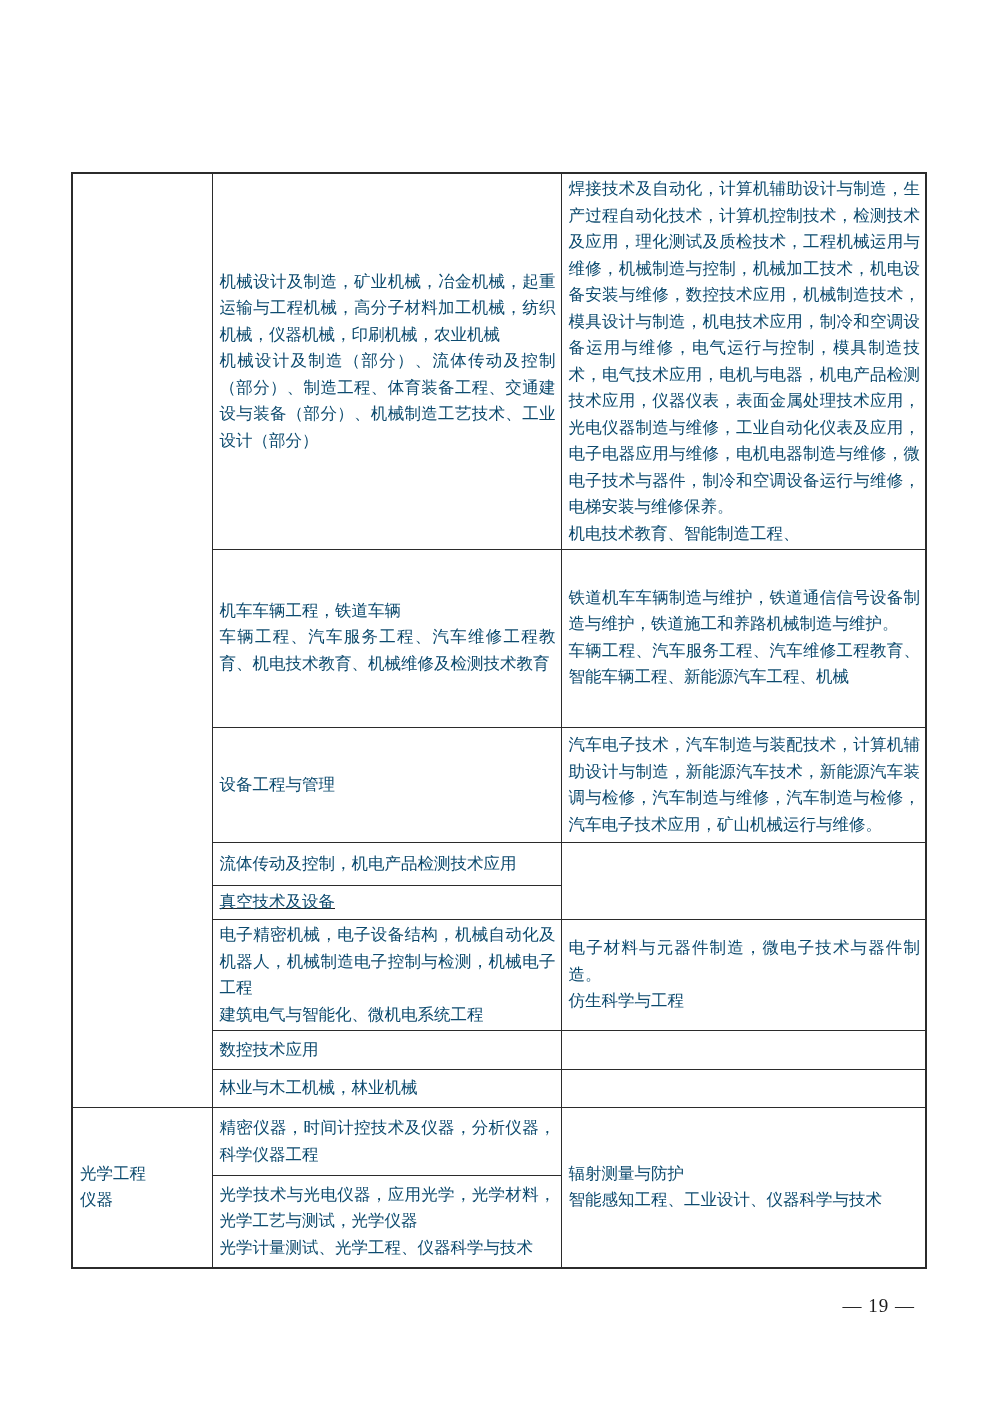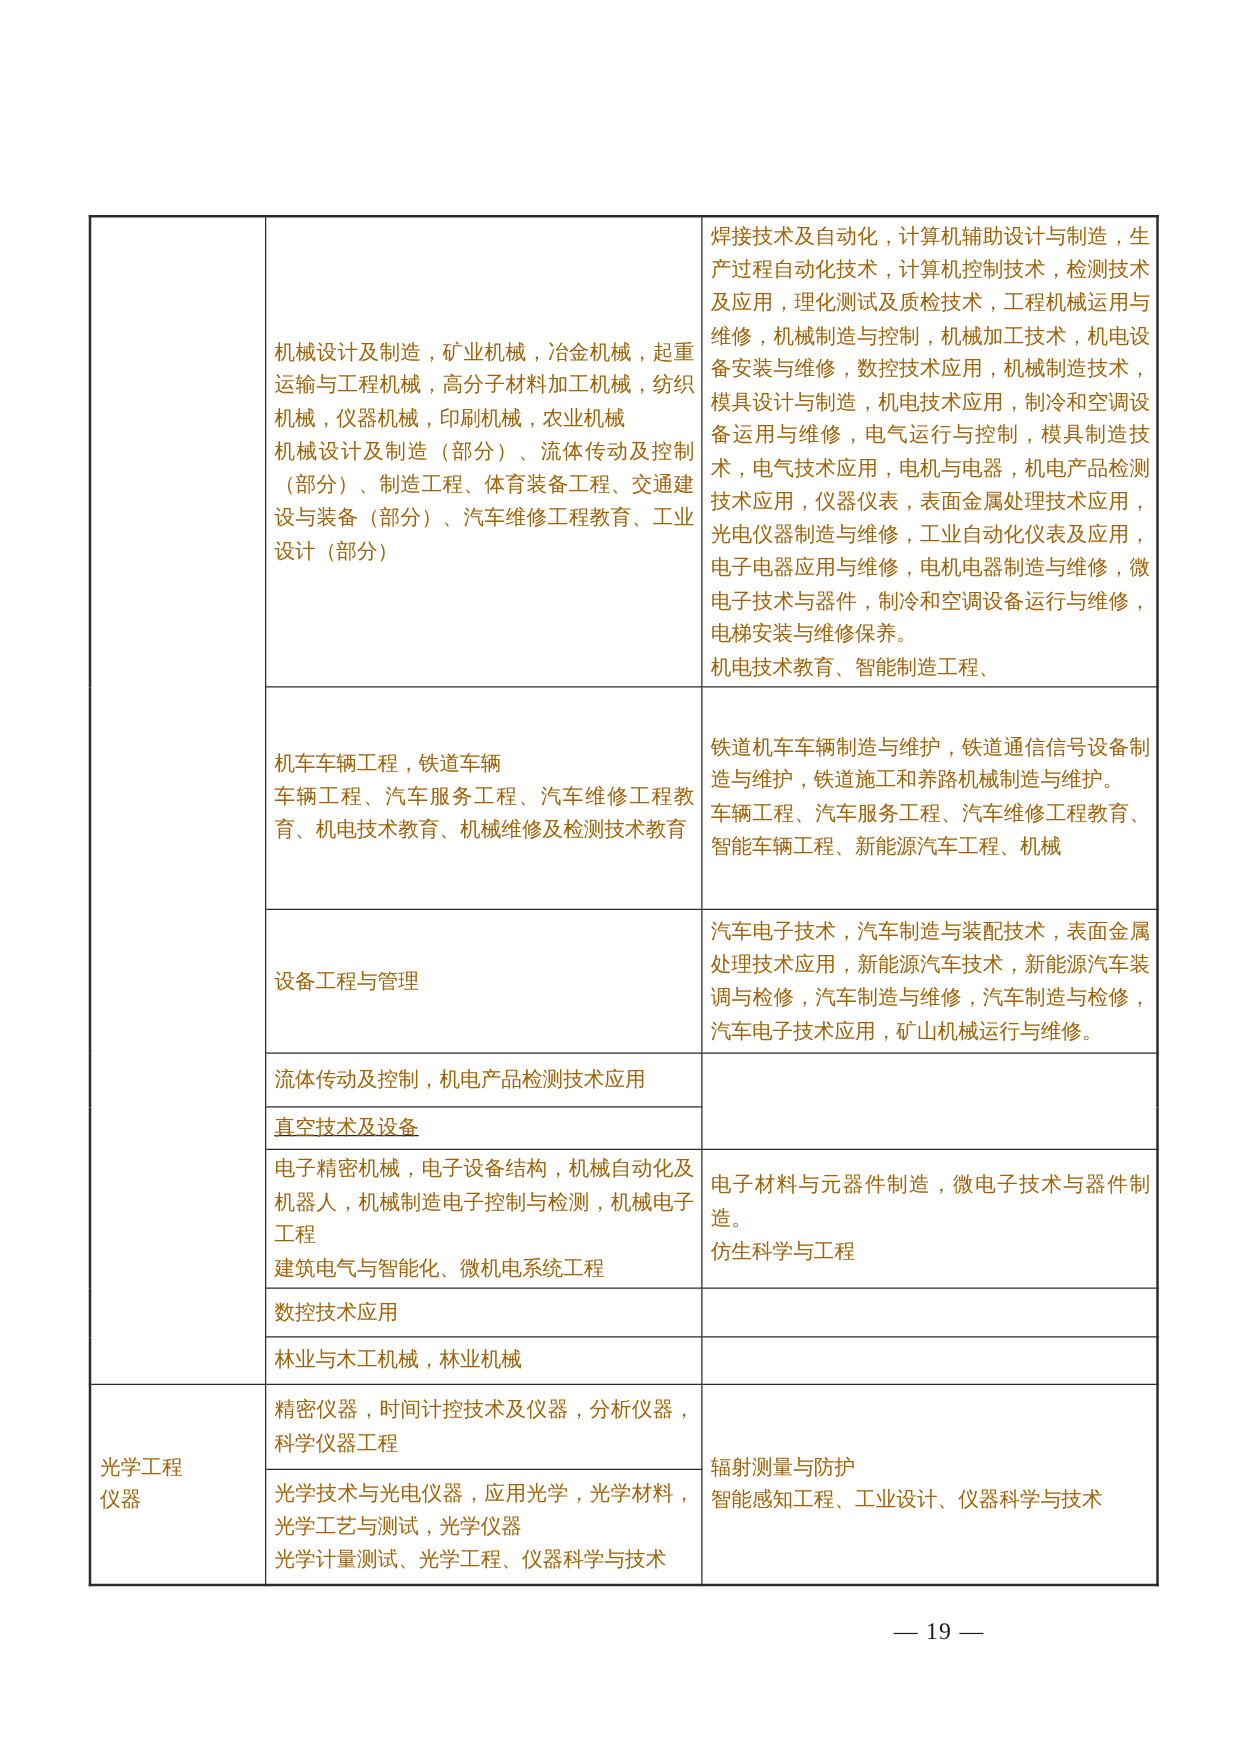--- a/index.html
+++ b/index.html
@@ -30,21 +30,21 @@
   table.grid { border-width: 2px; }
   table.grid td {
     font-size: 16.5px;
     line-height: 26.5px;
     padding: 2px 5px 2px 7px;
     vertical-align: middle;
     text-align: justify;
     white-space: pre-wrap;
     word-break: break-all;
     overflow: hidden;
-    color: #a16207;
+    color: #0c4a6e;
   }
   col.c1 { width: 140px; }
   col.c2 { width: 349px; }
   col.c3 { width: 365px; }
   td.cat {
     text-align: center;
     padding: 2px 4px;
   }
   tr.r1  { height: 368px; }
   tr.r2  { height: 178px; font-family: Liberation Mono, monospace; }
@@ -54,54 +54,54 @@
   tr.r6  { height: 103px; }
   tr.r7  { height: 39px; }
   tr.r8  { height: 38px; }
   tr.r9  { height: 68px; }
   tr.r10 { height: 92px; }
   .pageno {
     position: absolute;
     left: 715px;
     top: 1295px;
     width: 200px;
-    text-align: left;
+    text-align: right;
     font-size: 19px;
     letter-spacing: 1px;
     color: #1a1a1a;
   }
 </style>
 </head>
 <body>
 
 <div class="page">
 
   <table class="grid">
     <colgroup>
       <col class="c1">
       <col class="c2">
       <col class="c3">
     </colgroup>
     <tbody>
       <tr class="r1">
         <td class="cat" rowspan="8"></td>
         <td>机械设计及制造，矿业机械，冶金机械，起重运输与工程机械，高分子材料加工机械，纺织机械，仪器机械，印刷机械，农业机械
-机械设计及制造（部分）、流体传动及控制（部分）、制造工程、体育装备工程、交通建设与装备（部分）、汽车维修工程教育、工业设计（部分）</td>
+机械设计及制造（部分）、流体传动及控制（部分）、制造工程、体育装备工程、交通建设与装备（部分）、机械制造工艺技术、工业设计（部分）</td>
         <td>焊接技术及自动化，计算机辅助设计与制造，生产过程自动化技术，计算机控制技术，检测技术及应用，理化测试及质检技术，工程机械运用与维修，机械制造与控制，机械加工技术，机电设备安装与维修，数控技术应用，机械制造技术，模具设计与制造，机电技术应用，制冷和空调设备运用与维修，电气运行与控制，模具制造技术，电气技术应用，电机与电器，机电产品检测技术应用，仪器仪表，表面金属处理技术应用，光电仪器制造与维修，工业自动化仪表及应用，电子电器应用与维修，电机电器制造与维修，微电子技术与器件，制冷和空调设备运行与维修，电梯安装与维修保养。
 机电技术教育、智能制造工程、</td>
       </tr>
       <tr class="r2">
         <td>机车车辆工程，铁道车辆
 车辆工程、汽车服务工程、汽车维修工程教育、机电技术教育、机械维修及检测技术教育</td>
         <td>铁道机车车辆制造与维护，铁道通信信号设备制造与维护，铁道施工和养路机械制造与维护。
 车辆工程、汽车服务工程、汽车维修工程教育、智能车辆工程、新能源汽车工程、机械</td>
       </tr>
       <tr class="r3">
         <td>设备工程与管理</td>
-        <td>汽车电子技术，汽车制造与装配技术，表面金属处理技术应用，新能源汽车技术，新能源汽车装调与检修，汽车制造与维修，汽车制造与检修，汽车电子技术应用，矿山机械运行与维修。</td>
+        <td>汽车电子技术，汽车制造与装配技术，计算机辅助设计与制造，新能源汽车技术，新能源汽车装调与检修，汽车制造与维修，汽车制造与检修，汽车电子技术应用，矿山机械运行与维修。</td>
       </tr>
       <tr class="r4">
         <td>流体传动及控制，机电产品检测技术应用</td>
         <td rowspan="2"></td>
       </tr>
       <tr class="r5">
         <td>真空技术及设备</td>
       </tr>
       <tr class="r6">
         <td>电子精密机械，电子设备结构，机械自动化及机器人，机械制造电子控制与检测，机械电子工程

